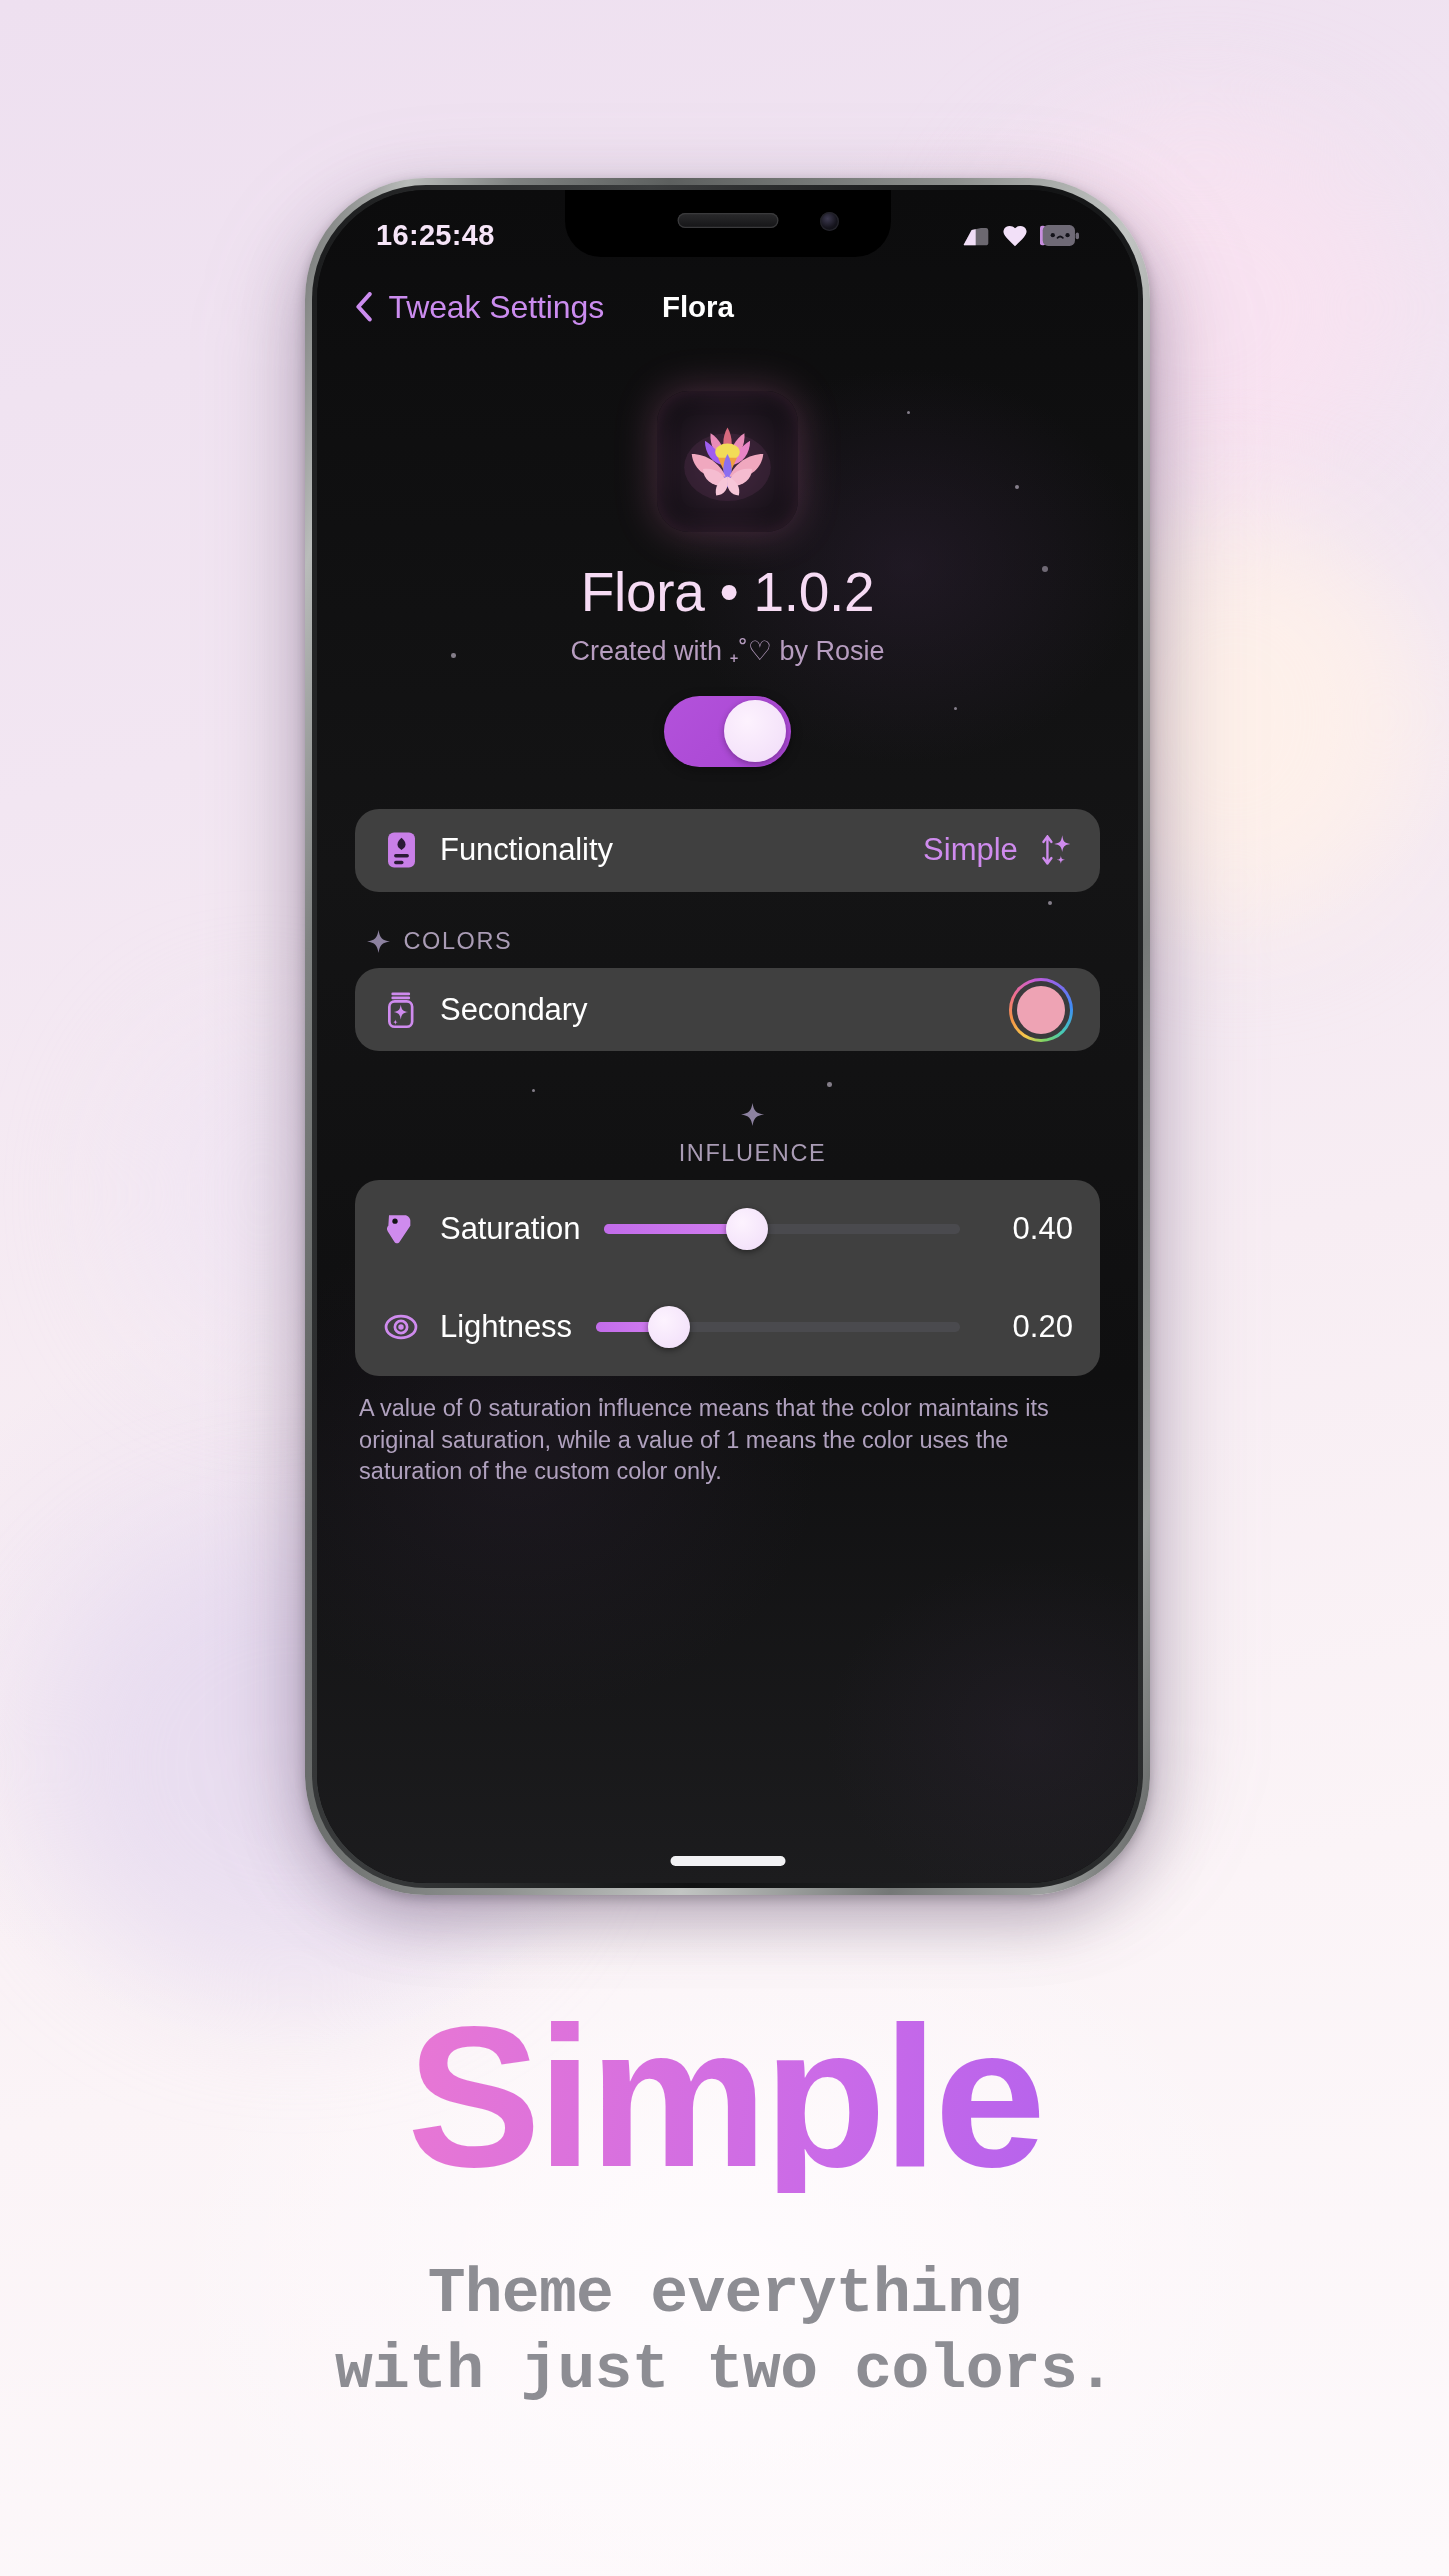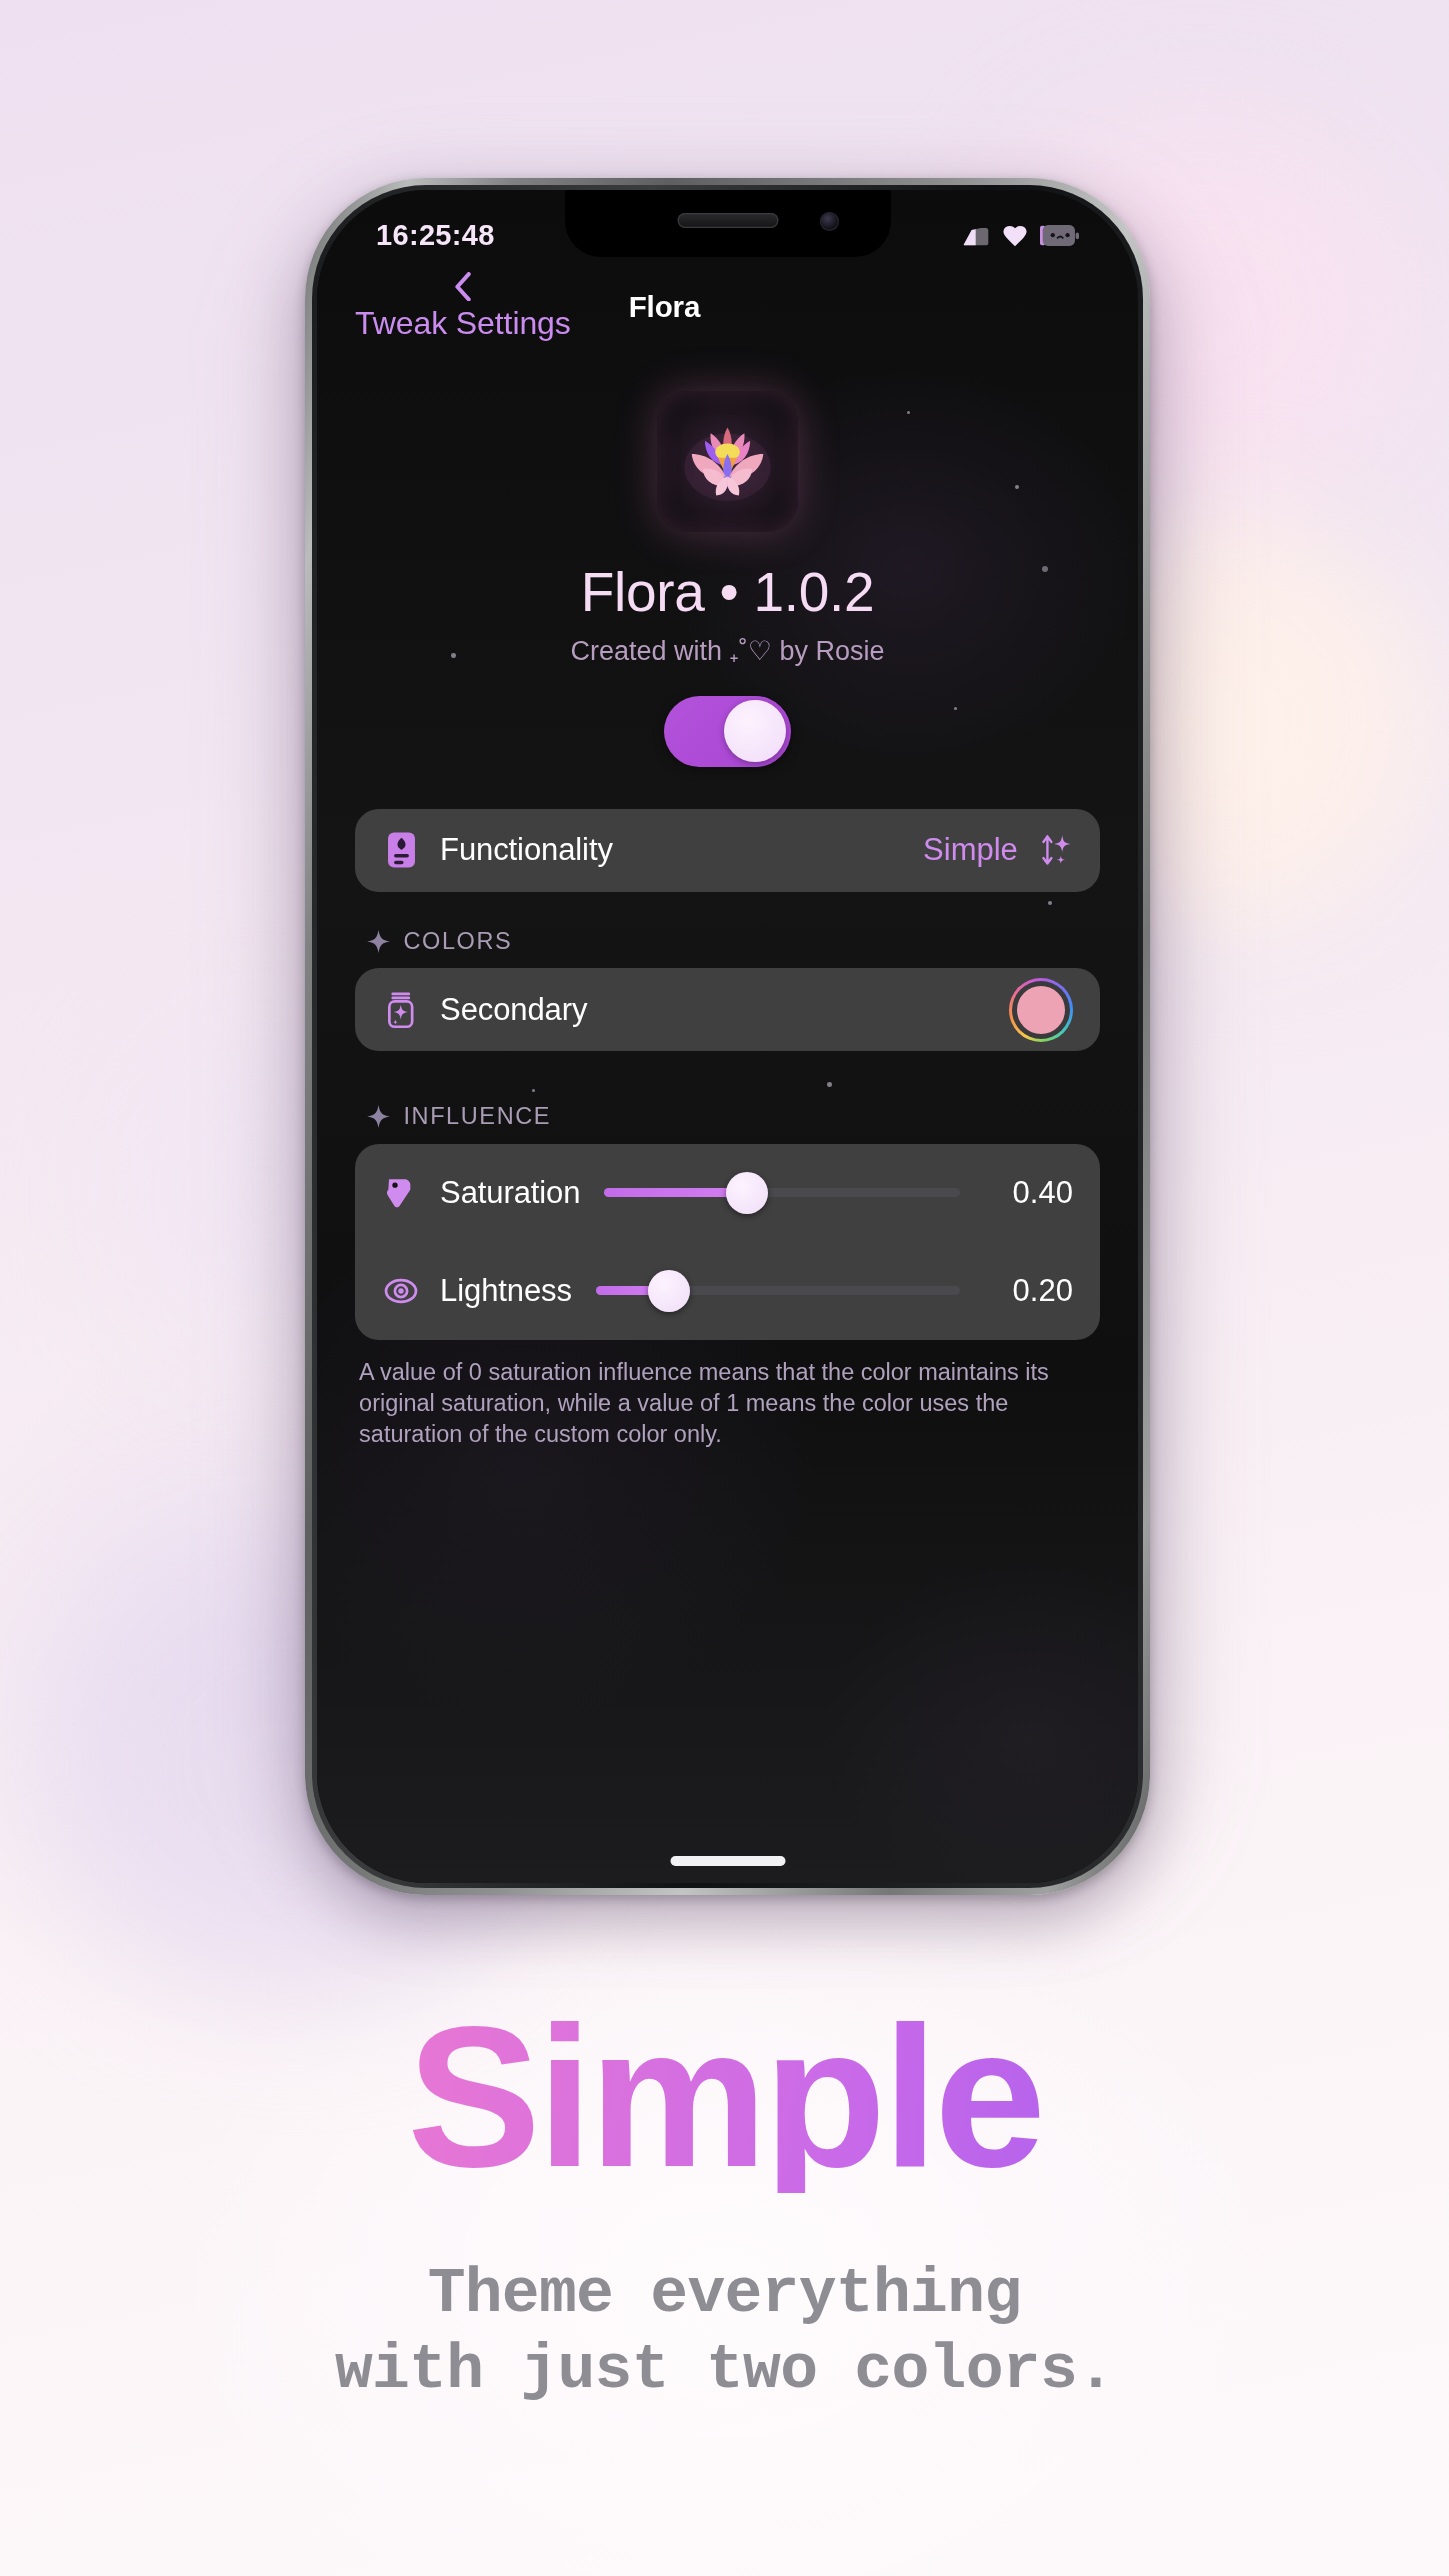--- a/index.html
+++ b/index.html
@@ -107,21 +107,21 @@
   .status-icons { display:flex; align-items:center; gap:11.4px; }
   .ic-signal { width:28px; height:20px; }
   .ic-wifi   { width:28px; height:23px; }
   .ic-batt   { width:39px; height:21px; }
 
   
   .navbar {
     position:absolute; top:86px; left:0; right:0; height:62px;
     display:flex; align-items:center; padding-left:38px; z-index:5;
   }
-  .back-group { display:flex; align-items:center; gap:4px; cursor:pointer;flex-direction:column; }
+  .back-group { display:flex; align-items:center; gap:16px; cursor:pointer; }
   .chev { width:17.4px; height:29.5px; }
   .back-label { color:#cb8cef; font-size:32px; letter-spacing:-0.1px; }
   .nav-title { color:#fff; font-size:29.5px; font-weight:700; margin-left:58px; letter-spacing:-0.1px; }
 
   
   .content { position:absolute; top:154px; left:0; right:0; bottom:0; z-index:4; }
 
   
   .hero { text-align:center; padding-top:47px; }
   .app-icon-wrap {
@@ -376,21 +376,21 @@
               <div class="row-label">Secondary</div>
               <div class="row-spacer"></div>
               <div class="swatch-wrap">
                 <div class="swatch-ring">
                   <div class="swatch-fill" id="sw1" style="background: rgb(238, 163, 180);"></div>
                 </div>
               </div>
             </div>
           </div>
 
-          <div class="section-head" style="margin-top:52px;">
+          <div class="section-head" style="margin-top:52px;flex-direction:column;">
             <svg class="spark" viewBox="0 0 34 34">
               <path d="M17 0 C19 12 22 15 34 17 C22 19 19 22 17 34 C15 22 12 19 0 17 C12 15 15 12 17 0 Z" fill="#8d82a0"></path>
             </svg>
             <span>INFLUENCE</span>
           </div>
           <div class="list-card">
             <div class="slider-row">
               <div class="row-icon">
                 <svg width="32" height="35" viewBox="0 0 48 52">
                   <path d="M6 6 L30 6 C34 6 38 10 38 14 L38 22 L22 46 C20 49 16 49 14 46 L4 30 C2 27 3 24 5 22 L6 6 Z" fill="#cf8bee"></path>

